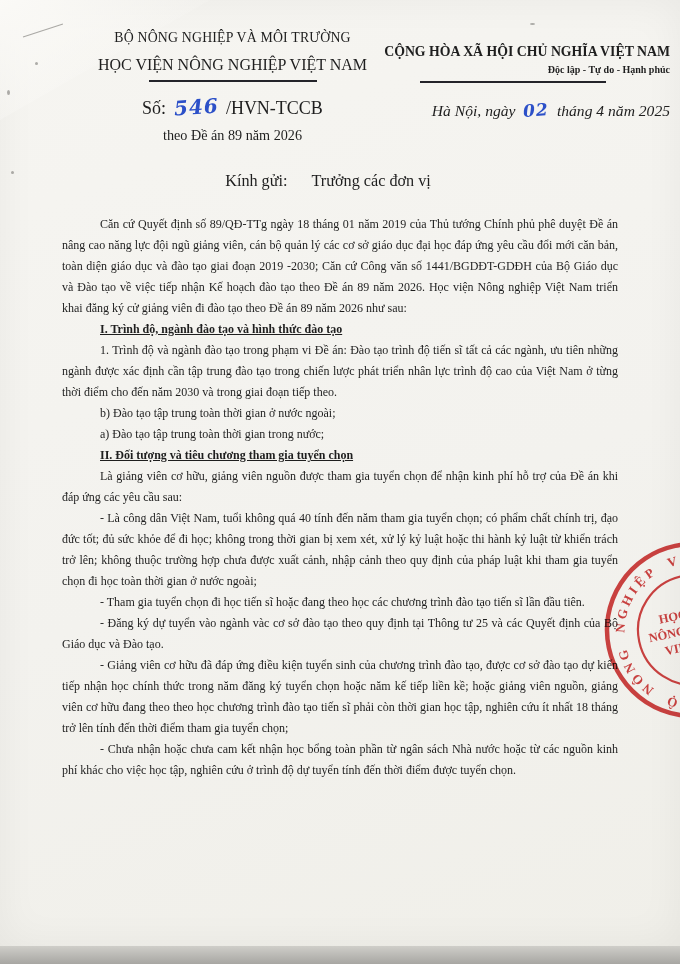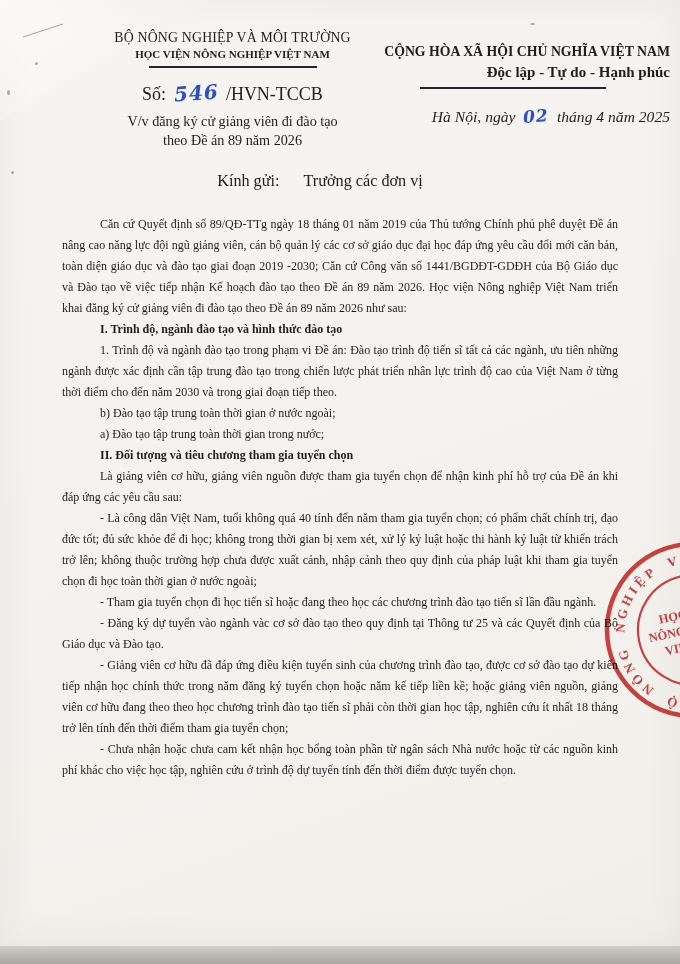--- a/index.html
+++ b/index.html
@@ -27,46 +27,46 @@
   }
   .crease{
     position:absolute;left:22px;top:30px;width:42px;height:1px;
     background:#8f8e8a;transform:rotate(-18deg);opacity:.75;
   }
   .speck{position:absolute;background:#6f6e6a;border-radius:50%;opacity:.55;}
   
   .hdr-left{position:absolute;top:30px;left:70px;width:325px;text-align:center;}
   .hdr-right{position:absolute;top:28px;left:355px;width:315px;text-align:right;margin-top:16px;}
   .ministry{font-size:13.8px;letter-spacing:.2px;}
-  .institution{font-size:11px;font-weight:bold;margin-top:2px;}
+  .institution{font-size:16px;font-weight:normal;margin-top:10px;}
   .rule{height:1.6px;background:#24242a;margin:6px auto 0;}
   .rule-left{width:168px;}
   .rule-right{width:186px;}
   .country{font-size:13.8px;font-weight:bold;}
-  .motto{font-size:15px;font-weight:bold;margin-top:4px;}
+  .motto{font-size:10px;font-weight:bold;margin-top:4px;}
   .so-line{margin-top:13px;font-size:18px;}
   .hand{
     font-family:"DejaVu Serif", serif;font-style:italic;font-weight:bold;
     color:#2c50c8;display:inline-block;transform:rotate(-4deg);
     letter-spacing:1px;
   }
   .hand-num{font-size:20px;margin:0 3px;}
   .hand-day{font-size:17px;margin:0 4px;}
   .vv{margin-top:7px;font-size:14.2px;line-height:19px;}
   .date-line{margin-top:17px;font-size:15.6px;font-style:italic;}
   
-  .salutation{position:absolute;top:172px;left:8px;width:624px;text-align:center;font-size:16.2px;}
+  .salutation{position:absolute;top:172px;left:16px;width:624px;text-align:center;font-size:16.2px;}
   .salutation .recipient{margin-left:20px;}
   
   .body{
     position:absolute;top:214px;left:62px;width:556px;
     font-size:12px;line-height:21px;text-align:justify;
   }
   .body p{margin:0;text-indent:38px;}
-  .body p.h{font-weight:bold;}
+  .body p.h{font-weight:bold;text-decoration:underline;}
   
   .stamp{
     position:absolute;left:583px;top:518px;width:230px;height:230px;
     mix-blend-mode:multiply;opacity:.92;pointer-events:none;
   }
   .stamp text{font-family:"Liberation Serif", serif;}
 </style>
 </head>
 <body>
 
@@ -82,21 +82,20 @@
   <div class="hdr-left">
     <div class="ministry">BỘ NÔNG NGHIỆP VÀ MÔI TRƯỜNG</div>
     <div class="institution">HỌC VIỆN NÔNG NGHIỆP VIỆT NAM</div>
     <div class="rule rule-left"></div>
     <div class="so-line">
       <span>Số:</span>
       <span class="hand hand-num">546</span>
       <span>/HVN-TCCB</span>
     </div>
     <div class="vv">
-      <div>V/v đăng ký cử giảng viên đi đào tạo</div>
       <div>theo Đề án 89 năm 2026</div>
     </div>
   </div>
 
   <div class="hdr-right">
     <div class="country">CỘNG HÒA XÃ HỘI CHỦ NGHĨA VIỆT NAM</div>
     <div class="motto">Độc lập - Tự do - Hạnh phúc</div>
     <div class="rule rule-right"></div>
     <div class="date-line">
       <span>Hà Nội, ngày</span>
@@ -112,21 +111,21 @@
 
   <div class="body">
     <p>Căn cứ Quyết định số 89/QĐ-TTg ngày 18 tháng 01 năm 2019 của Thủ tướng Chính phủ phê duyệt Đề án nâng cao năng lực đội ngũ giảng viên, cán bộ quản lý các cơ sở giáo dục đại học đáp ứng yêu cầu đổi mới căn bản, toàn diện giáo dục và đào tạo giai đoạn 2019 -2030; Căn cứ Công văn số 1441/BGDĐT-GDĐH của Bộ Giáo dục và Đào tạo về việc tiếp nhận Kế hoạch đào tạo theo Đề án 89 năm 2026. Học viện Nông nghiệp Việt Nam triển khai đăng ký cử giảng viên đi đào tạo theo Đề án 89 năm 2026 như sau:</p>
     <p class="h">I. Trình độ, ngành đào tạo và hình thức đào tạo</p>
     <p>1. Trình độ và ngành đào tạo trong phạm vi Đề án: Đào tạo trình độ tiến sĩ tất cả các ngành, ưu tiên những ngành được xác định cần tập trung đào tạo trong chiến lược phát triển nhân lực trình độ cao của Việt Nam ở từng thời điểm cho đến năm 2030 và trong giai đoạn tiếp theo.</p>
     <p>b) Đào tạo tập trung toàn thời gian ở nước ngoài;</p>
     <p>a) Đào tạo tập trung toàn thời gian trong nước;</p>
     <p class="h">II. Đối tượng và tiêu chương tham gia tuyển chọn</p>
     <p>Là giảng viên cơ hữu, giảng viên nguồn được tham gia tuyển chọn để nhận kinh phí hỗ trợ của Đề án khi đáp ứng các yêu cầu sau:</p>
     <p>- Là công dân Việt Nam, tuổi không quá 40 tính đến năm tham gia tuyển chọn; có phẩm chất chính trị, đạo đức tốt; đủ sức khỏe để đi học; không trong thời gian bị xem xét, xử lý kỷ luật hoặc thi hành kỷ luật từ khiển trách trở lên; không thuộc trường hợp chưa được xuất cảnh, nhập cảnh theo quy định của pháp luật khi tham gia tuyển chọn đi học toàn thời gian ở nước ngoài;</p>
-    <p>- Tham gia tuyển chọn đi học tiến sĩ hoặc đang theo học các chương trình đào tạo tiến sĩ lần đầu ngành.</p>
+    <p>- Tham gia tuyển chọn đi học tiến sĩ hoặc đang theo học các chương trình đào tạo tiến sĩ lần đầu tiên.</p>
     <p>- Đăng ký dự tuyển vào ngành vàc cơ sở đào tạo theo quy định tại Thông tư 25 và các Quyết định của Bộ Giáo dục và Đào tạo.</p>
     <p>- Giảng viên cơ hữu đã đáp ứng điều kiện tuyển sinh của chương trình đào tạo, được cơ sở đào tạo dự kiến tiếp nhận học chính thức trong năm đăng ký tuyển chọn hoặc năm kế tiếp liền kề; hoặc giảng viên nguồn, giảng viên cơ hữu đang theo theo học chương trình đào tạo tiến sĩ phải còn thời gian học tập, nghiên cứu ít nhất 18 tháng trở lên tính đến thời điểm tham gia tuyển chọn;</p>
     <p>- Chưa nhận hoặc chưa cam kết nhận học bổng toàn phần từ ngân sách Nhà nước hoặc từ các nguồn kinh phí khác cho việc học tập, nghiên cứu ở trình độ dự tuyển tính đến thời điểm được tuyển chọn.</p>
   </div>
 
   <svg class="stamp" viewBox="0 0 230 230">
     <defs>
       <path id="ringPath" d="M 110 181 A 69 69 0 1 1 110.01 181" fill="none"></path>
     </defs>
     <g transform="rotate(-12 110 112)" fill="none" stroke="#cf3434">

